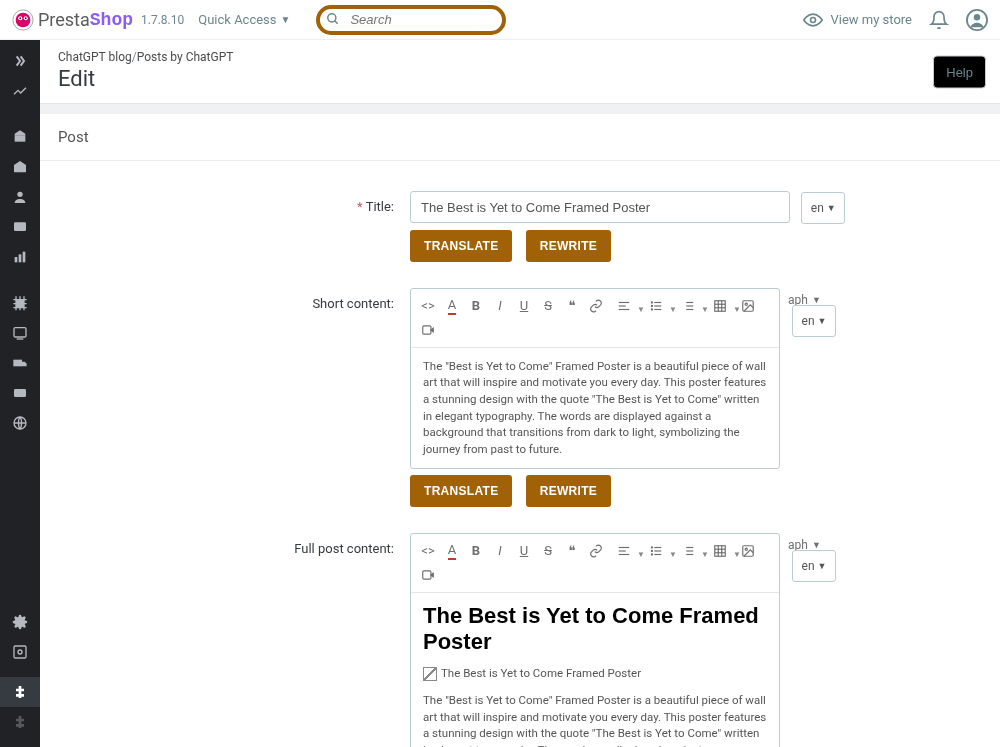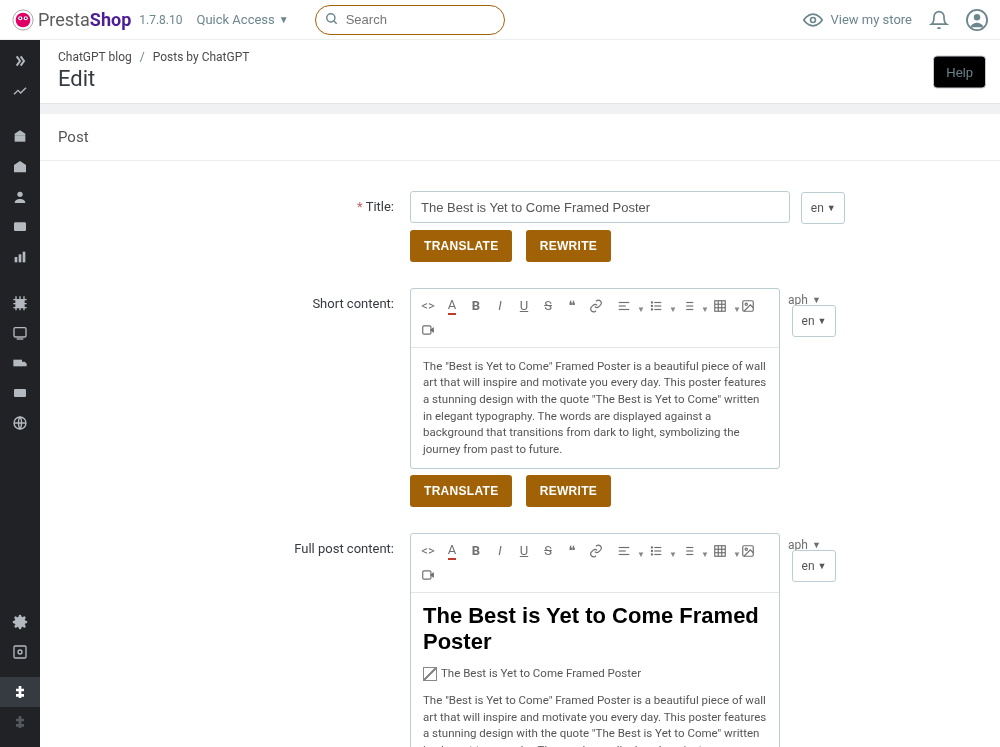--- a/index.html
+++ b/index.html
@@ -3,42 +3,42 @@
 <meta charset="utf-8">
 <style>
 * { box-sizing: border-box; margin: 0; padding: 0; }
 body { font-family: -apple-system, BlinkMacSystemFont, "Segoe UI", Roboto, Arial, sans-serif; font-size: 13px; color: #363a41; background: #fff; }
 
 
 .top-header { height: 40px; display: flex; align-items: center; padding: 0 12px; background: #fff; border-bottom: 1px solid #eee; }
 .logo { display: flex; align-items: center; font-size: 18px; font-weight: 600; }
 .logo-icon { width: 22px; height: 22px; margin-right: 4px; }
 .logo .presta { color: #5c5c5c; font-weight: 400;}
-.logo .shop { color: #4c1d95; font-weight: 700;}
+.logo .shop { color: #8b5cf6; font-weight: 700; font-family: Liberation Mono, monospace;}
 .version { color: #6c868e; font-size: 12px; margin-left: 8px; }
 .quick-access { color: #6c868e; font-size: 13px; margin-left: 14px; cursor: pointer; display:flex; align-items:center;}
 .quick-access .chev { font-size:10px; margin-left:4px;}
 .search-wrap { margin-left: 26px; }
-.search { width: 190px; height: 30px; border: 1px solid #a16207; border-radius: 16px; padding: 0 12px 0 30px; font-size: 13px; color:#6c868e; background: #fff; }
+.search { width: 190px; height: 30px; border: 4px solid #a16207; border-radius: 16px; padding: 0 12px 0 30px; font-size: 13px; font-style: italic; color:#6c868e; background: #fff; }
 .search-box { position:relative; }
 .search-box .sicon { position:absolute; left:10px; top:7px; color:#6c868e; }
 .hdr-right { margin-left: auto; display:flex; align-items:center; gap:16px; color:#6c868e; }
 .hdr-item { display:flex; align-items:center; gap:6px; cursor:pointer; font-size:13px; }
 .hdr-icon { width:22px; height:22px; display:inline-flex; align-items:center; justify-content:center; color:#6c868e; }
 
 
 .sidebar { position:fixed; left:0; top:40px; bottom:0; width:40px; background:#202226; display:flex; flex-direction:column; padding-top:6px; }
 .side-icon { width:40px; height:30px; display:flex; align-items:center; justify-content:center; color:#b4b9bf; cursor:pointer; }
 .side-spacer { flex:1; }
 .side-icon.active { background:#363a41; color:#fff; }
 
 
 .main { margin-left:40px; }
 .page-top { padding: 10px 18px 12px; background:#fff; border-bottom: 1px solid #e5e5e5; position:relative;}
-.breadcrumb { color:#4b4b4b; font-size:12px; display:flex; gap:8px; align-items:center;}
+.breadcrumb { color:#4b4b4b; font-size:12px; display:flex; align-items:center;}
 .breadcrumb .sep { color:#6c868e;}
 .page-title { font-size:22px; color:#363a41; font-weight:400; margin-top:2px;}
 .help-btn { position:absolute; right:14px; top:50%; transform:translateY(-50%); border:1px solid #c5ccd3; background:#000000; color:#6c868e; padding:8px 12px; border-radius:4px; cursor:pointer; font-size:13px;}
 
 .content-bg { background:#eff1f2; padding:10px 0 0 0;}
 .panel { background:#fff; margin:0 0px; }
 .panel-heading { padding:14px 18px; font-size:15px; color:#555; border-bottom:1px solid #ededed;}
 .panel-body { padding: 30px 30px 30px 30px; }
 
 .form-row { display:flex; align-items:flex-start; margin-bottom:18px; }

